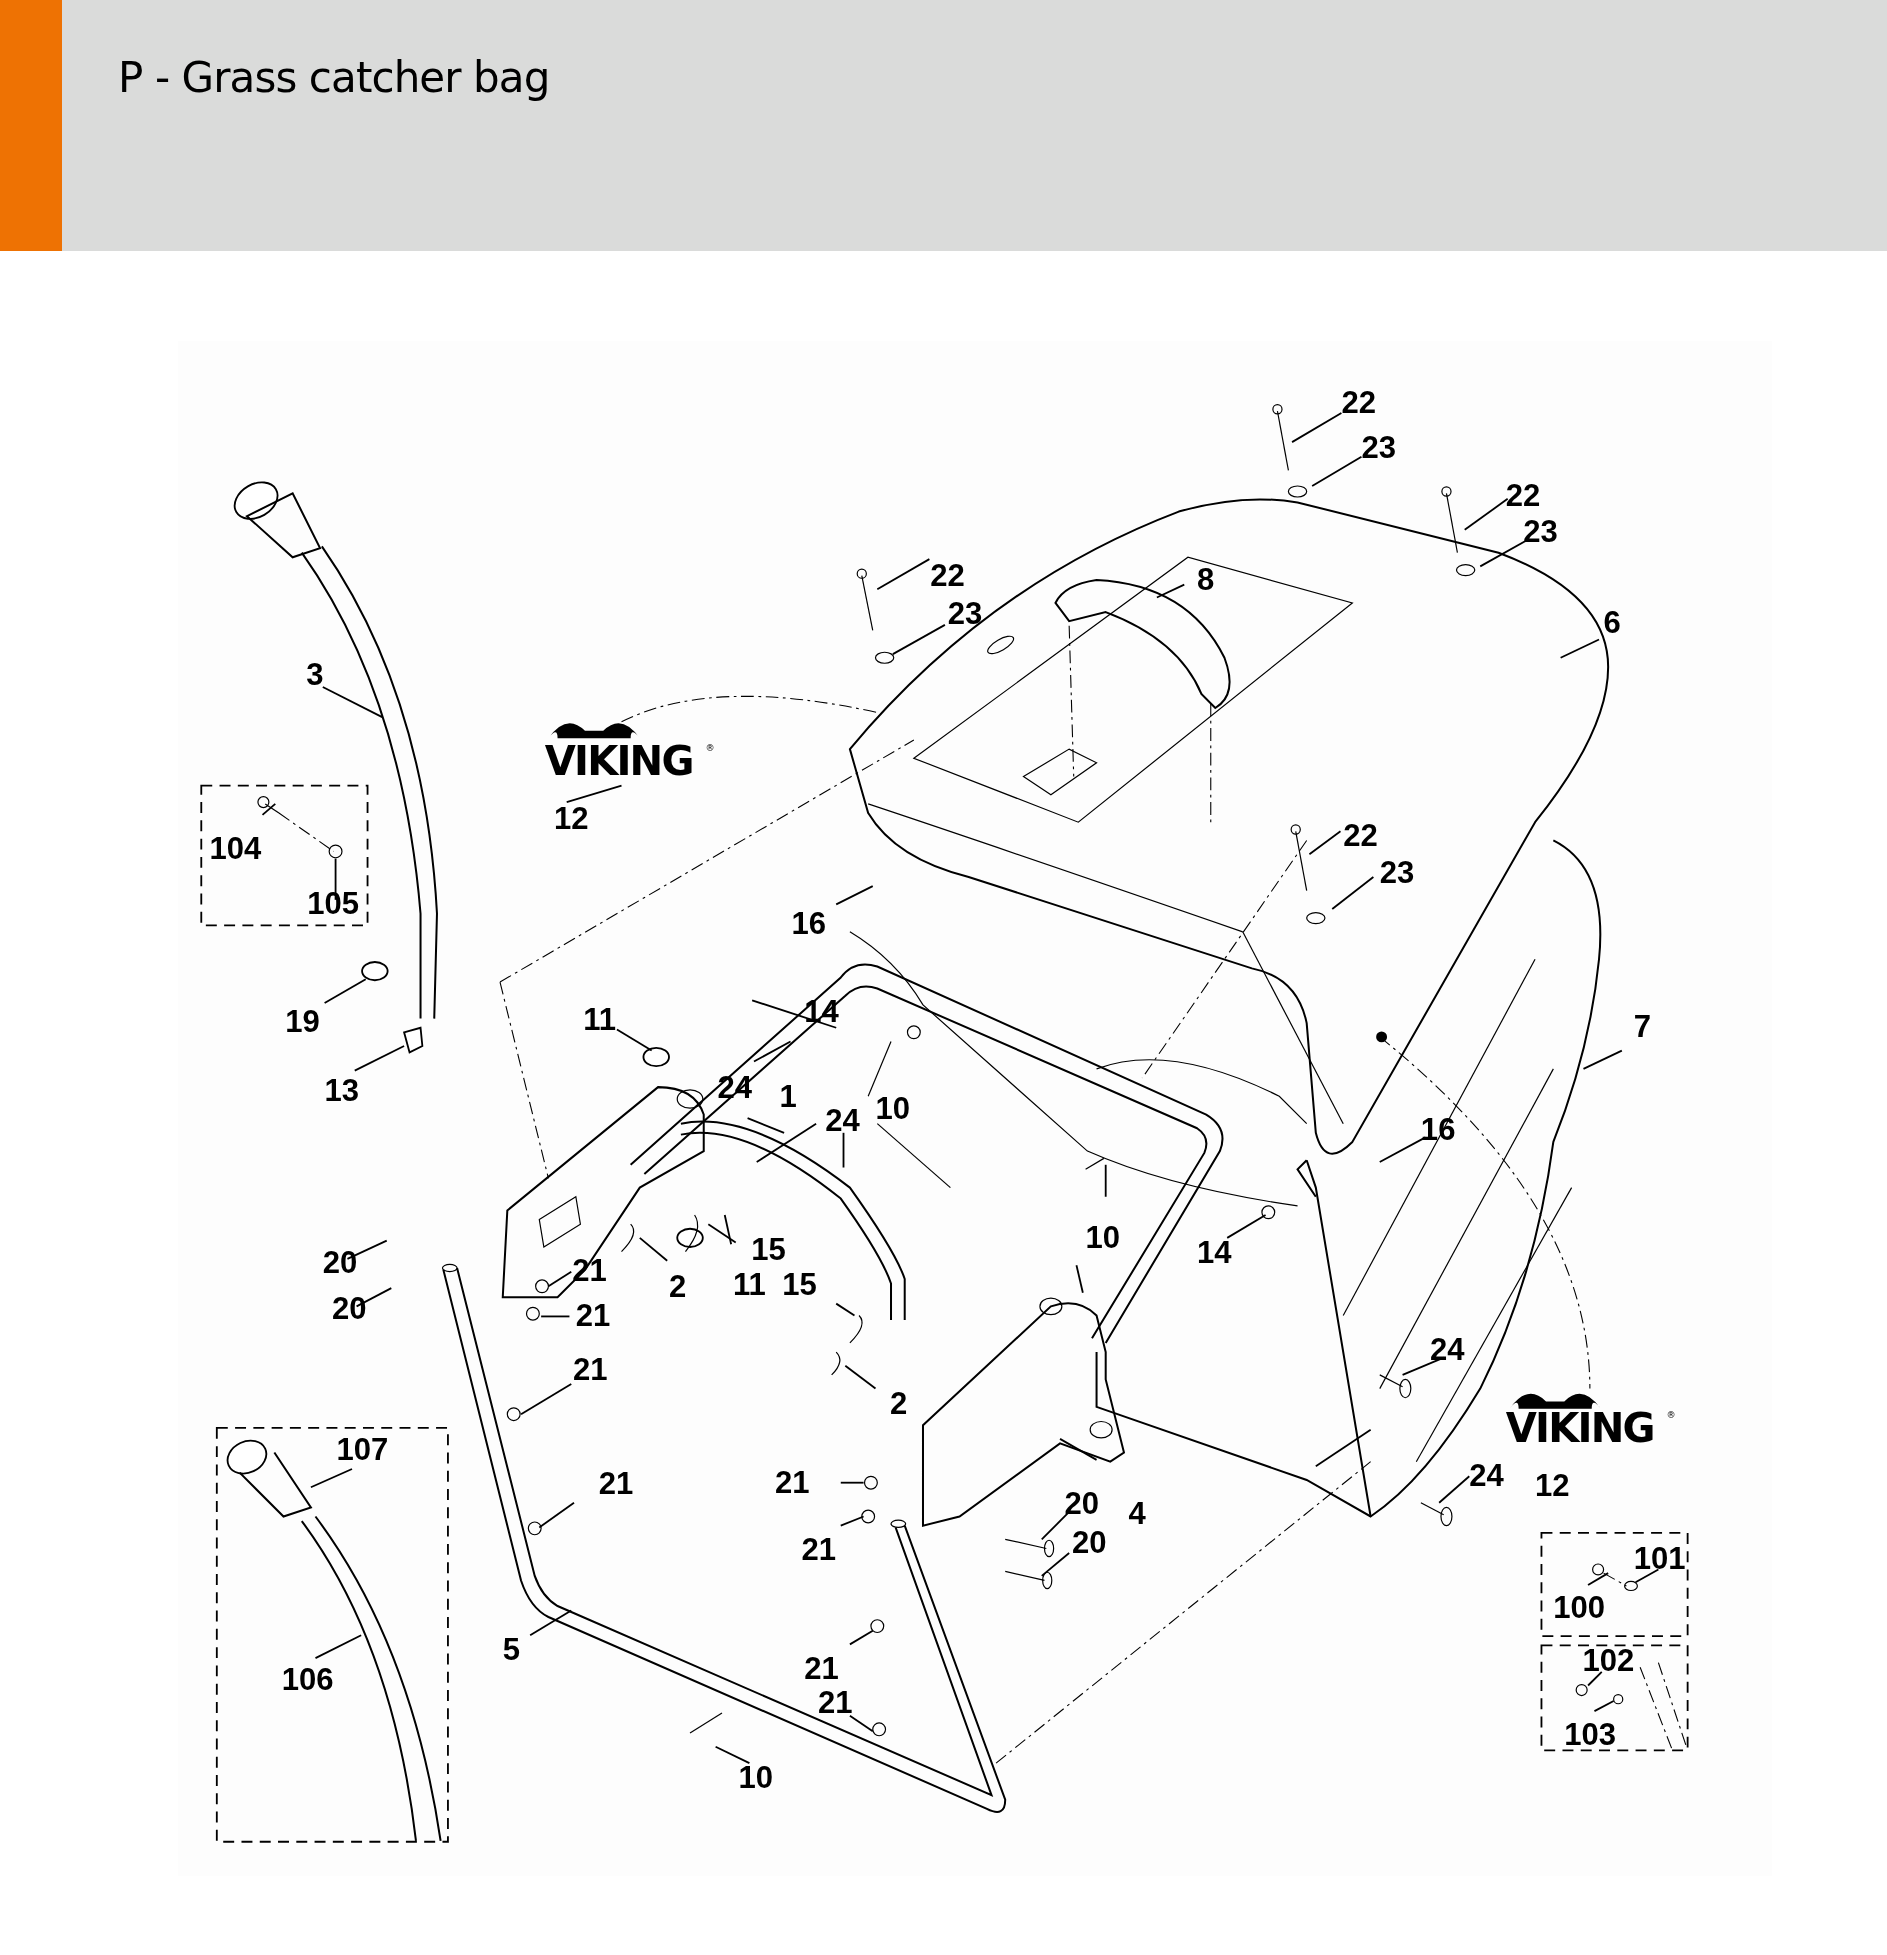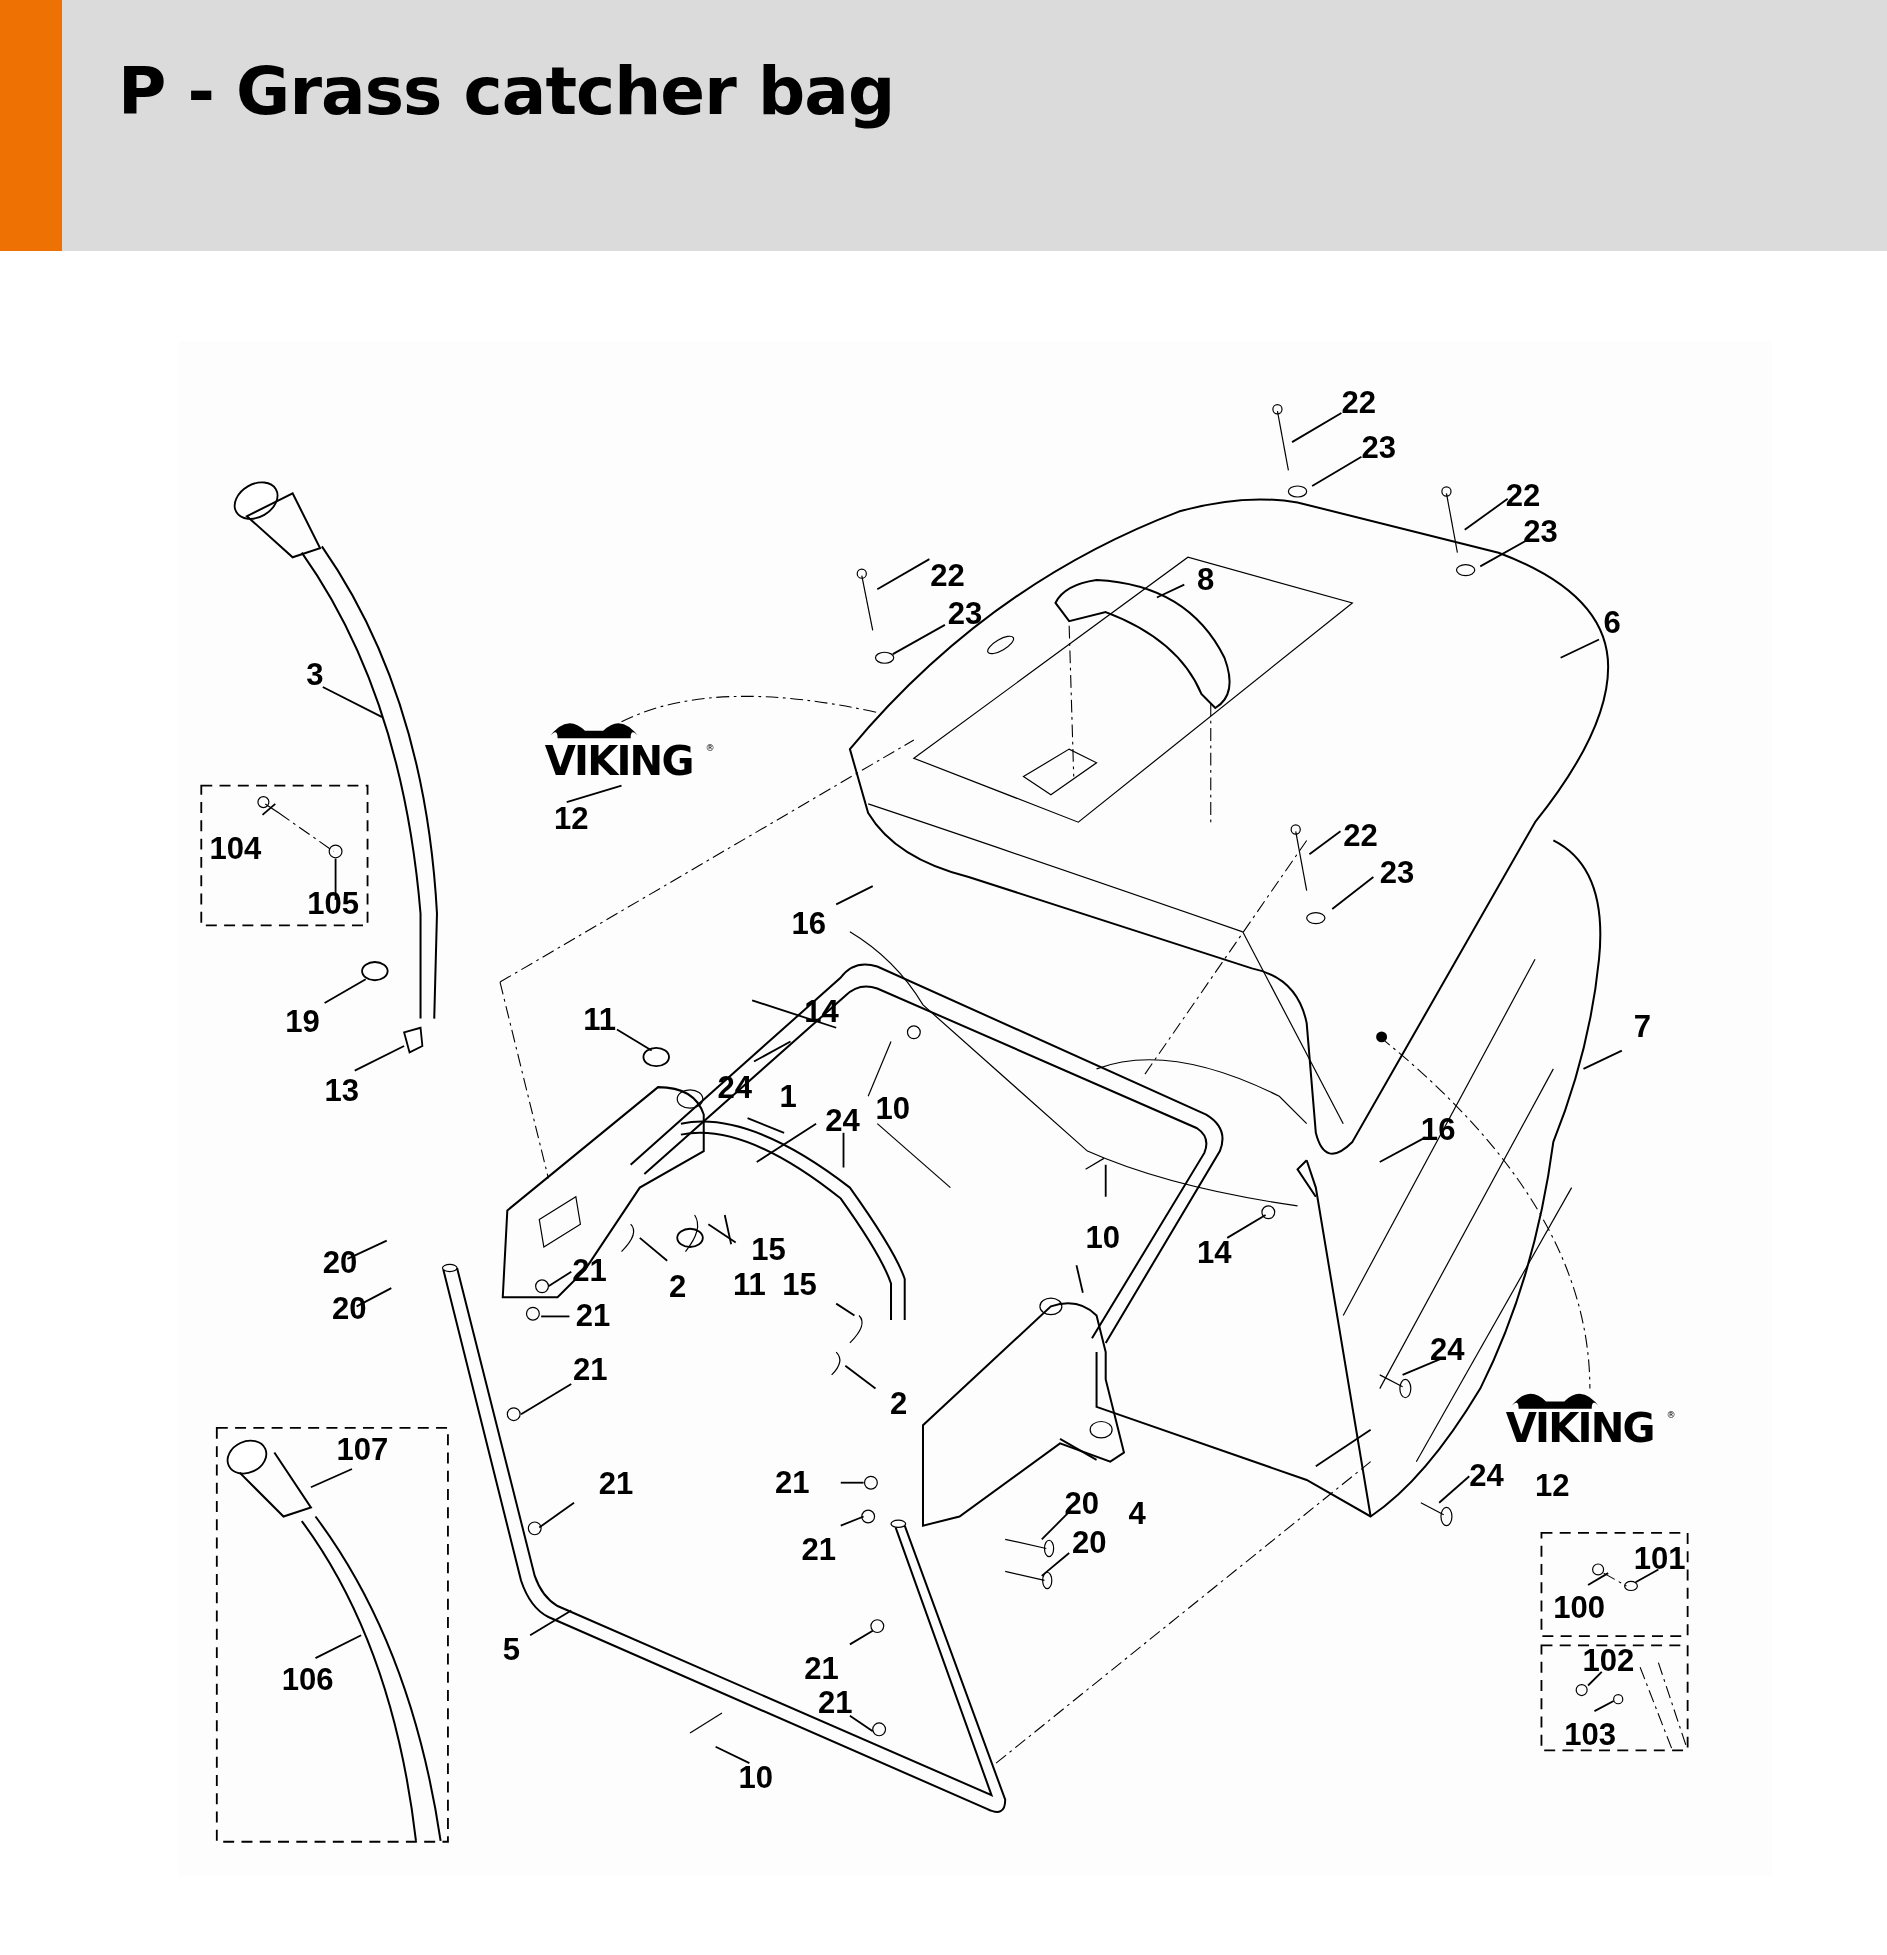--- a/index.html
+++ b/index.html
@@ -1,19 +1,19 @@
 <!DOCTYPE html>
 <html style="font-size:14.6px"><head>
 <meta charset="utf-8">
 <style>
   html,body{margin:0;padding:0;background:#ffffff;}
   body{width:1888px;height:1955px;position:relative;overflow:hidden;font-family:"Liberation Sans",sans-serif;}
   .header{position:absolute;left:0;top:0;width:1888px;height:251px;background:#dadbda;}
   .accent{position:absolute;left:0;top:0;width:62px;height:251px;}
-  .title{position:absolute;left:118px;top:53px;font-family:"DejaVu Sans",sans-serif;font-weight:bold;font-size:66px;letter-spacing:-0.9px;color:#000;}
+  .title{position:absolute;left:118px;top:53px;font-family:"DejaVu Sans",sans-serif;font-weight:normal;font-size:42px;letter-spacing:-0.9px;color:#000;}
   .diagram{position:absolute;left:178px;top:341px;width:1594px;height:1535px;background:#fdfdfd;}
   svg{position:absolute;left:0;top:0;}
   .callout{font-family:"Liberation Sans",sans-serif;font-weight:bold;font-size:34px;fill:#000;}
   .logo-text{font-family:"DejaVu Sans",sans-serif;font-weight:bold;font-size:44px;fill:#000;letter-spacing:-2px;}
   .part{fill:none;stroke:#000;stroke-width:2.2;}
   .thin{fill:none;stroke:#000;stroke-width:1.3;}
   .dash{fill:none;stroke:#000;stroke-width:1.2;stroke-dasharray:14 5 3 5;}
   .box{fill:none;stroke:#000;stroke-width:2;stroke-dasharray:12 8;}
   .leader{stroke:#000;stroke-width:2;}
   .fill-w{fill:#fff;stroke:#000;stroke-width:2;}

